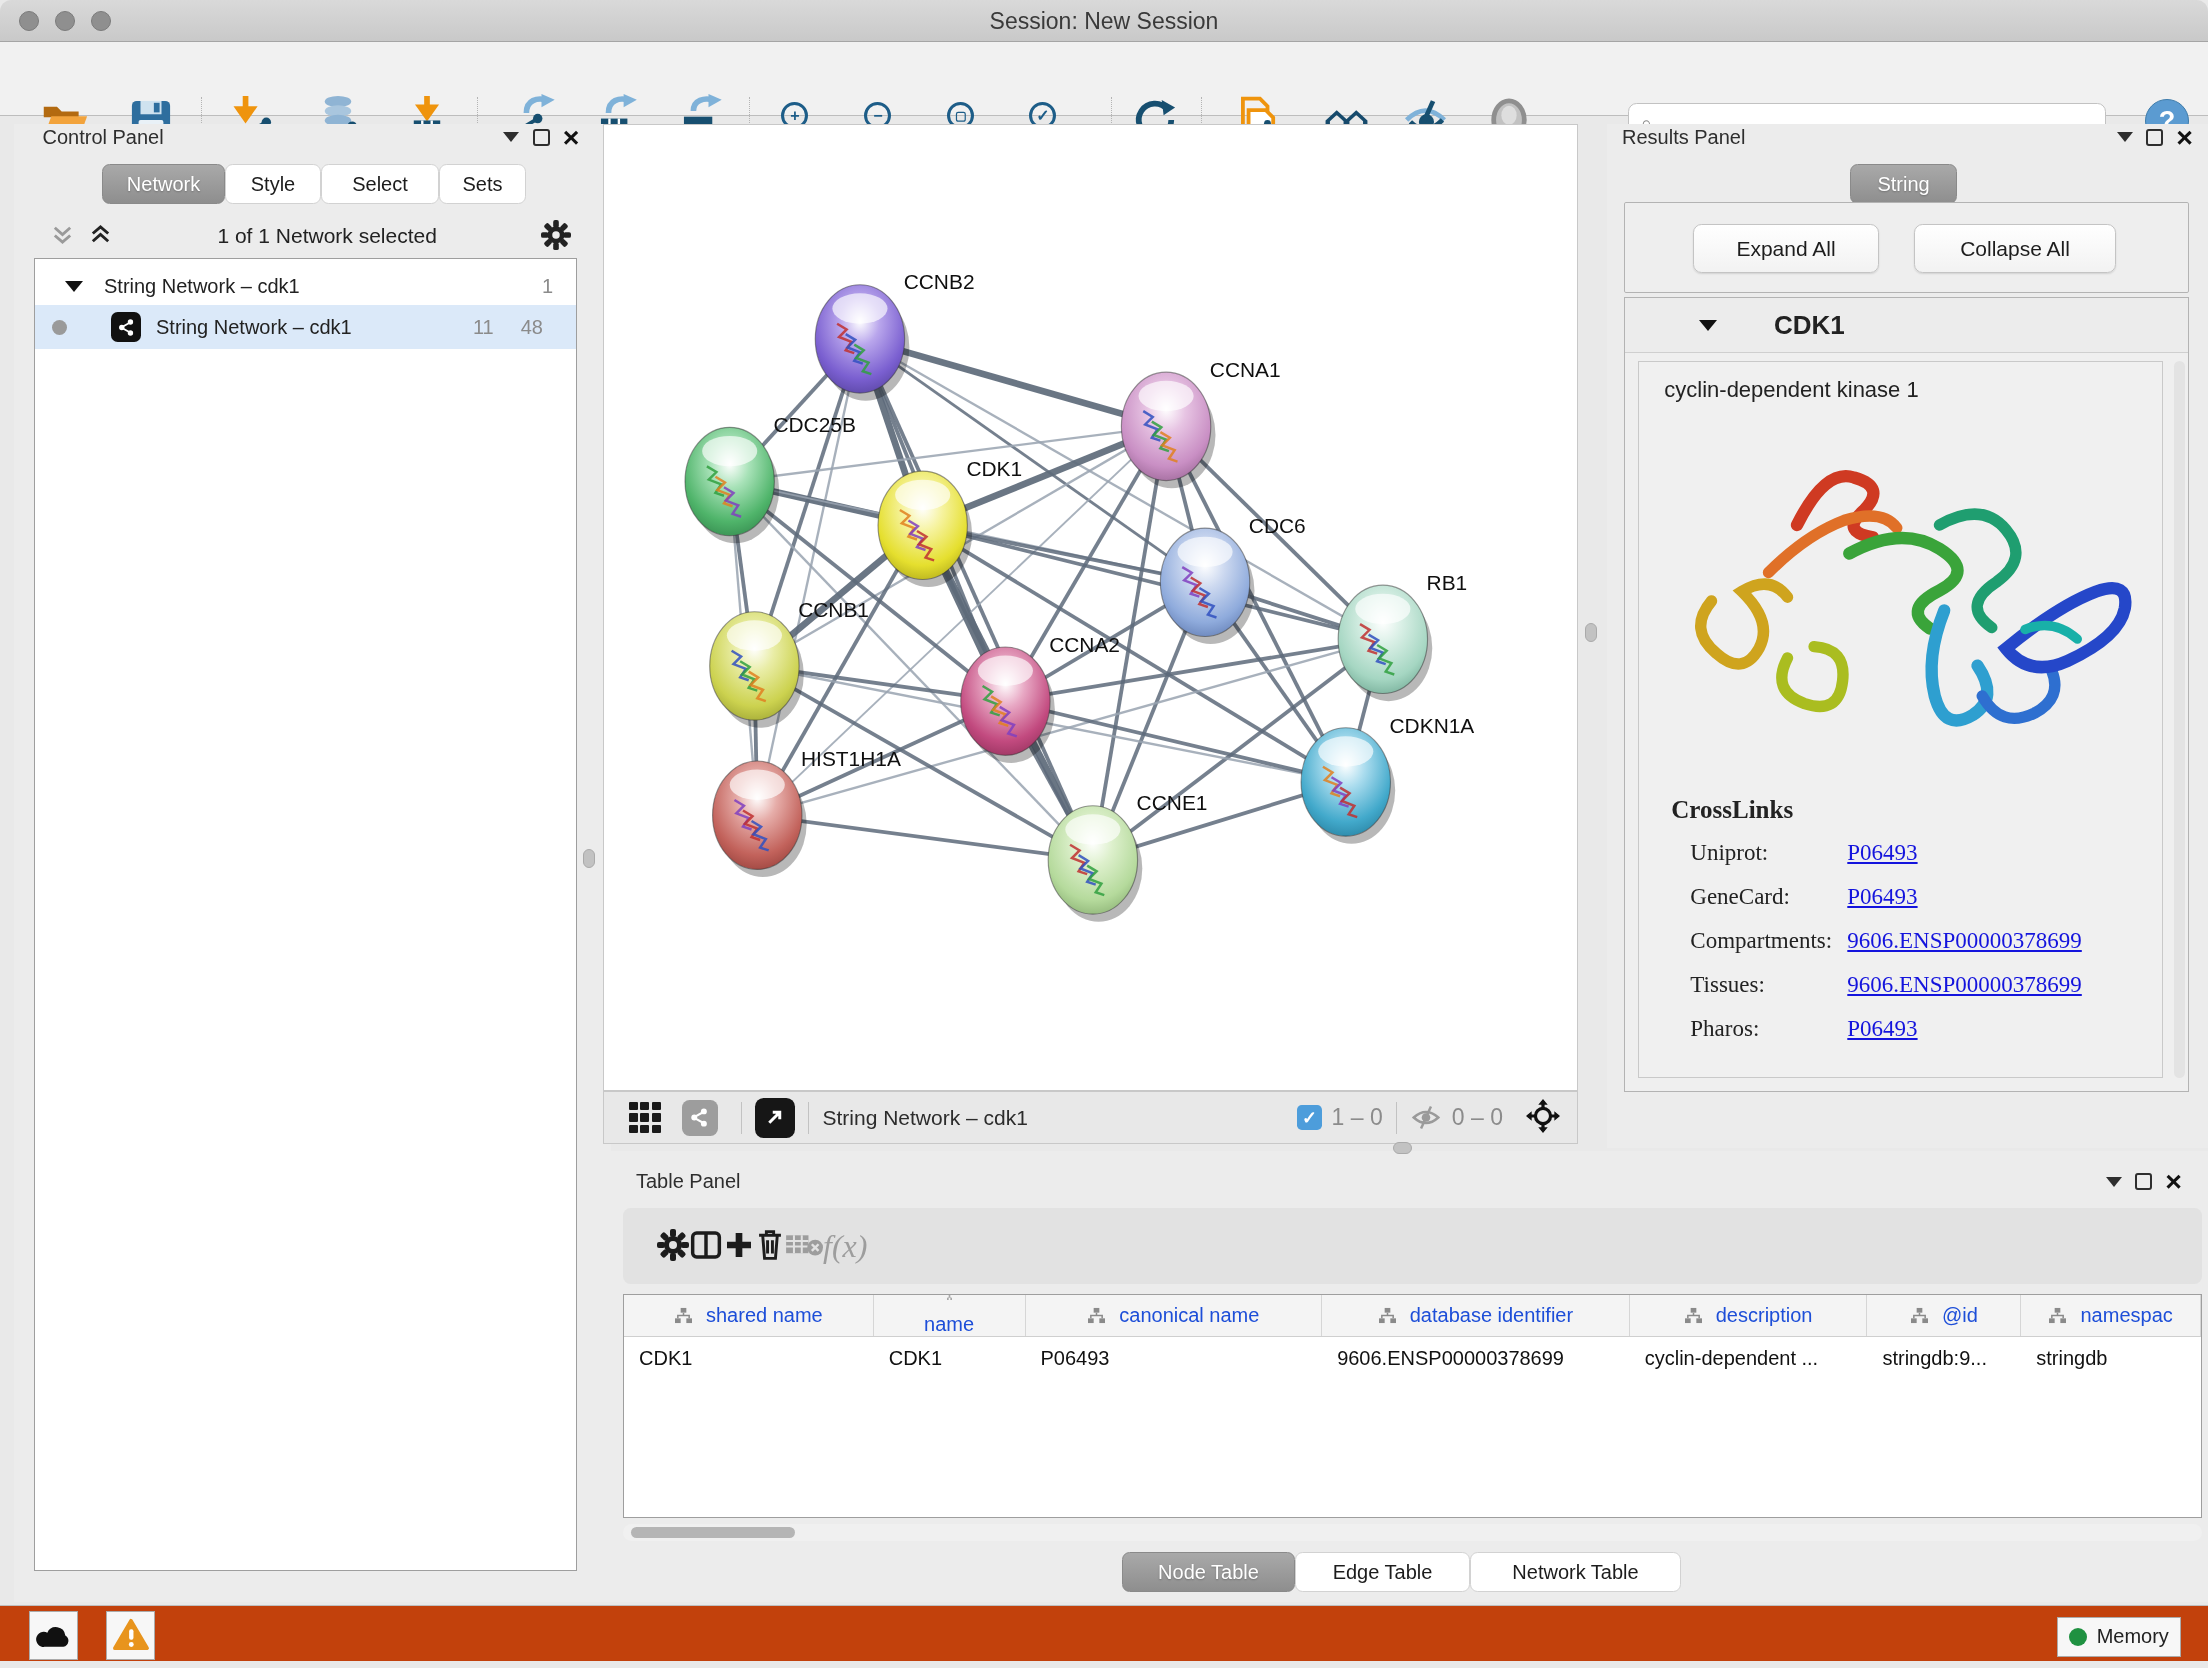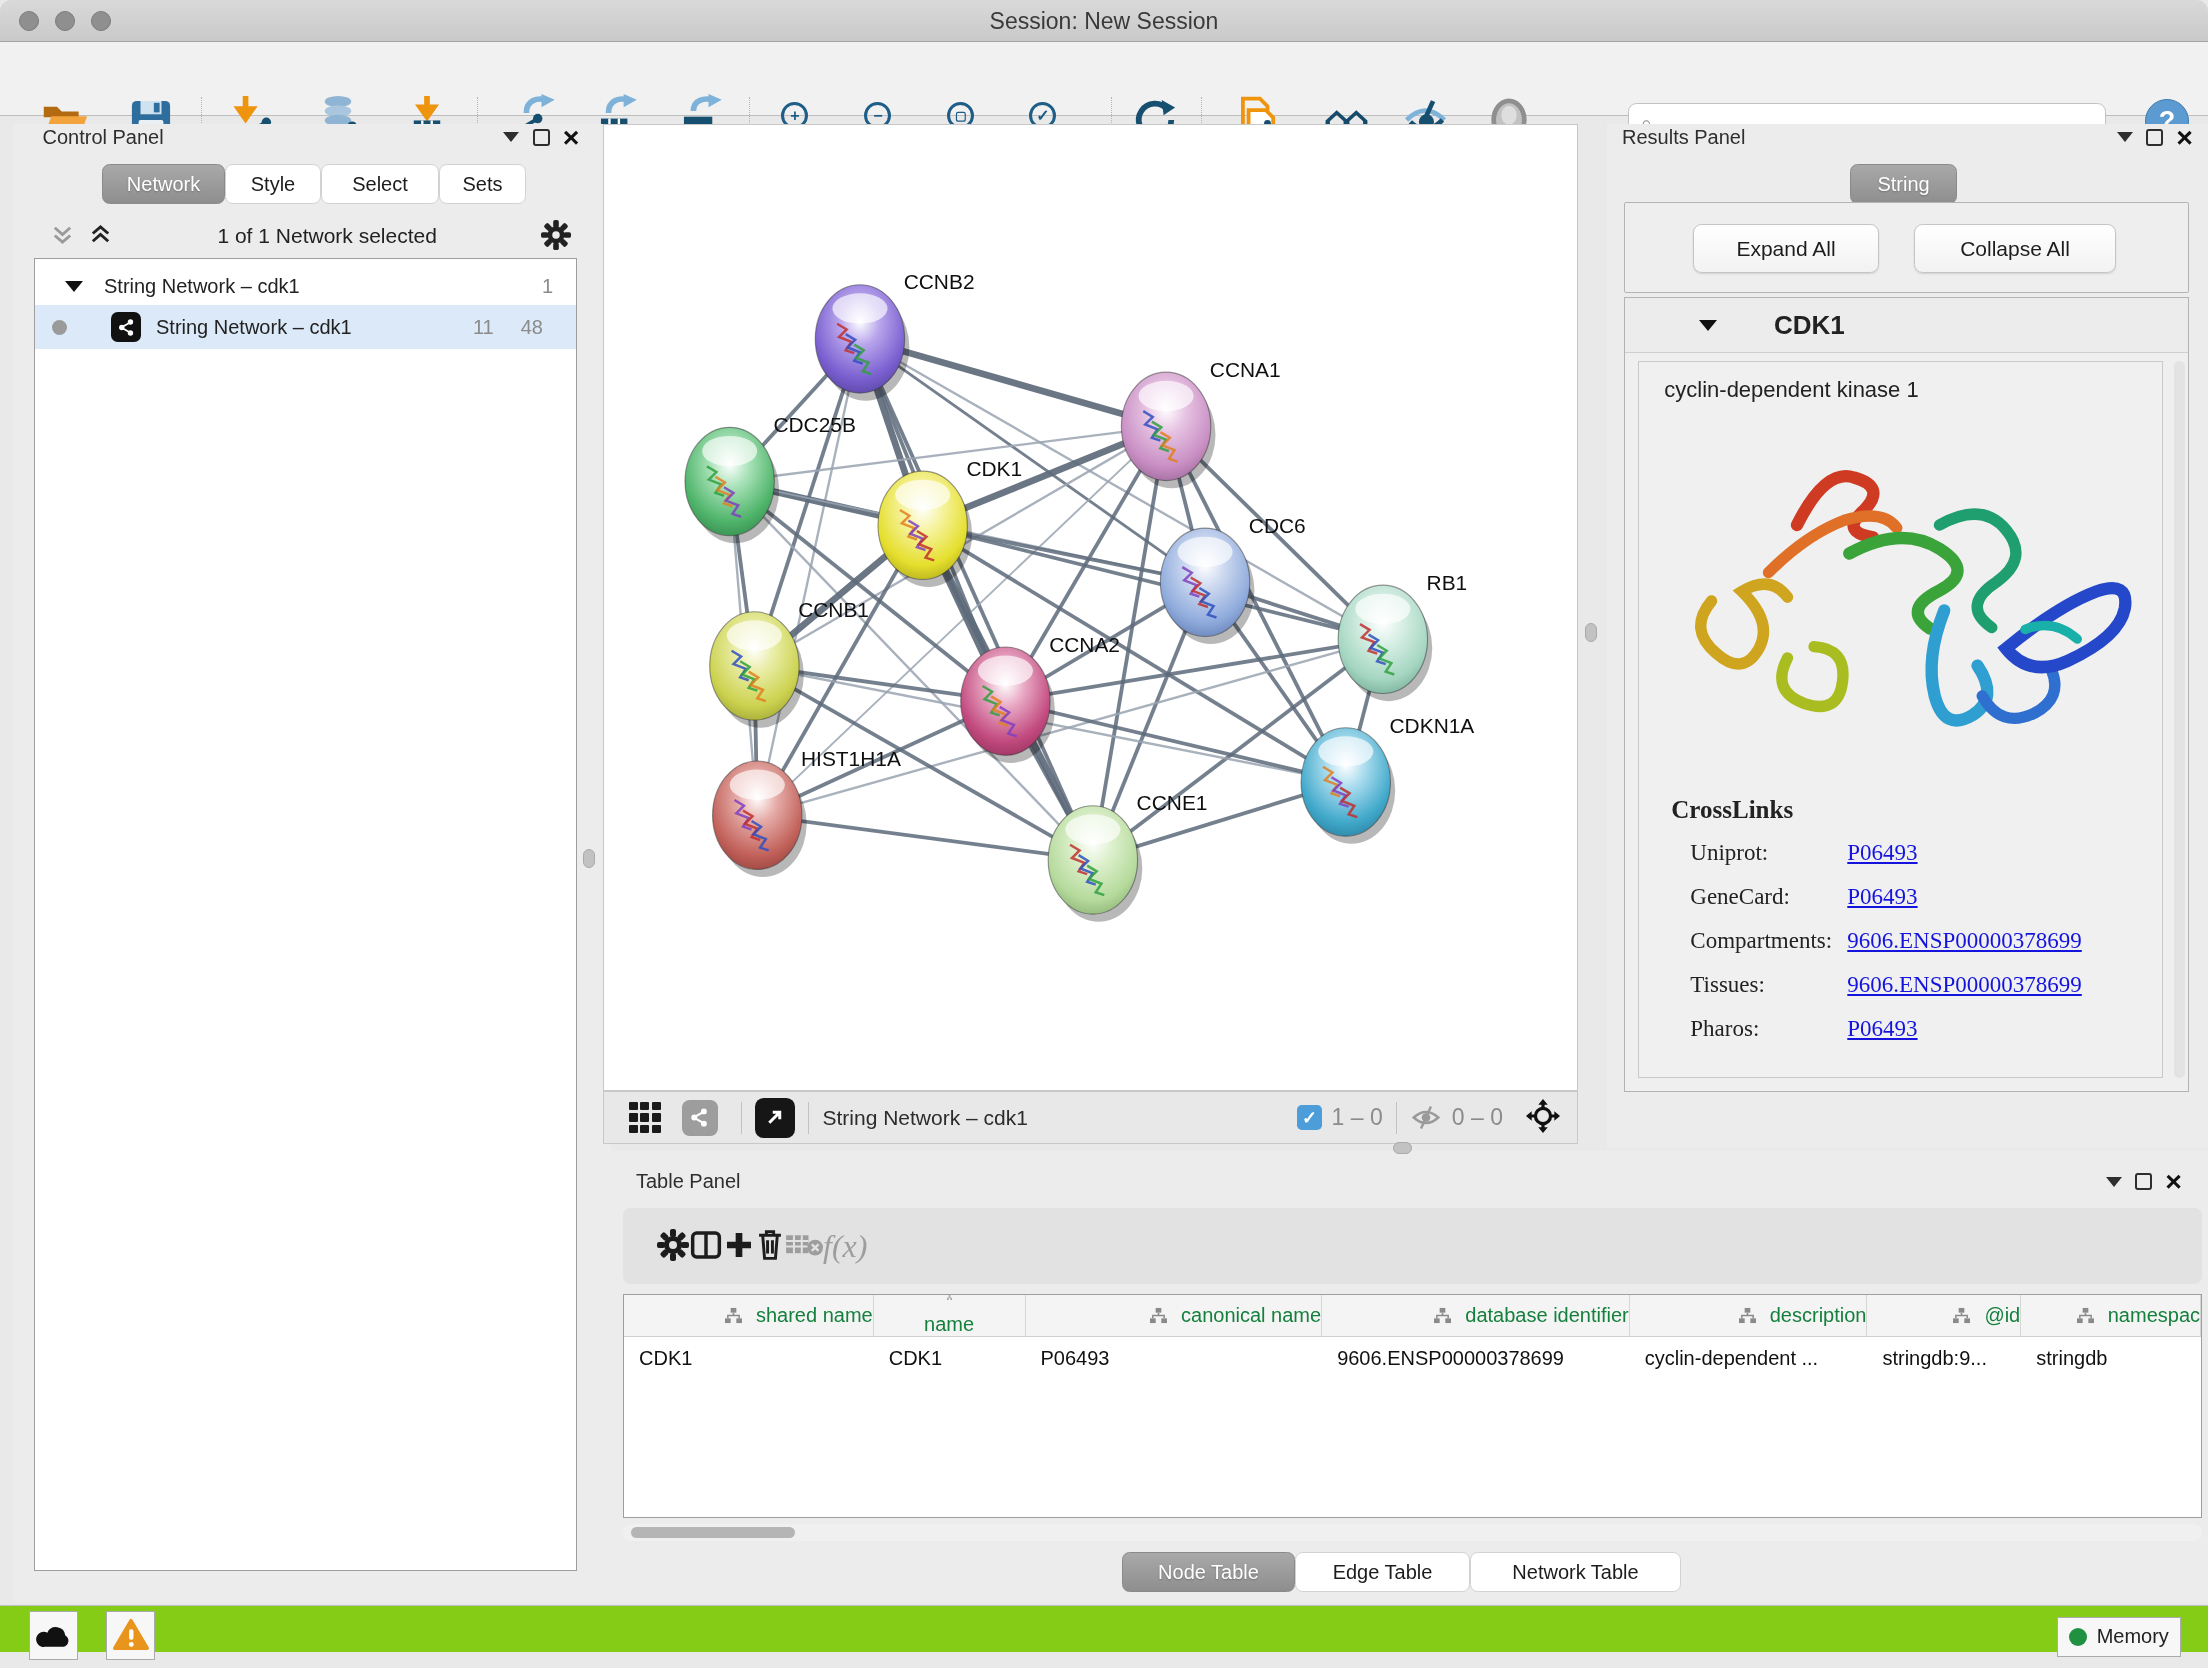--- a/index.html
+++ b/index.html
@@ -66,29 +66,29 @@
   .rp-inner{position:absolute;left:13.3px;top:63px;width:525px;height:717px;background:#f0f0f0;border:1px solid #c9c9c9}
   .rp-scroll{position:absolute;right:2.9px;top:63px;width:11.4px;height:717px;background:#e3e3e3;border-radius:5.7px}
   .serif{font-family:"Liberation Serif",serif}
   .xlink{color:#1414dd;text-decoration:underline;font-family:"Liberation Serif",serif}
 
   
   .table-panel{position:absolute;left:606px;top:1151px;width:1603px;height:451px;background:#ececec}
   .tp-toolbar{position:absolute;left:17px;top:57px;width:1579px;height:76px;background:#e2e2e2;border-radius:7.6px;display:flex;align-items:center;padding-left:34px}
   .tp-table{position:absolute;left:17px;top:143px;width:1579px;height:224px;background:#fff;border:1.9px solid #9e9e9e}
   .thead{display:flex;background:#f4f4f4;border-bottom:1.9px solid #cfcfcf;height:42px}
-  .th{display:flex;align-items:center;justify-content:flex-end;gap:13px;font-size:20px;color:#15803d;border-right:1px solid #d6d6d6;overflow:hidden;white-space:nowrap}
+  .th{display:flex;align-items:center;justify-content:center;gap:13px;font-size:20px;color:#1d4ed8;border-right:1px solid #d6d6d6;overflow:hidden;white-space:nowrap}
   .trow{display:flex;height:42px}
   .td{display:flex;align-items:center;padding-left:15px;font-size:20px;color:#111;overflow:hidden;white-space:nowrap}
   .hscroll{position:absolute;left:17px;top:373px;width:1579px;height:17px;background:#f0f0f0;border-radius:8.6px}
   .hscroll .thumb{position:absolute;left:7.6px;top:2.9px;width:164px;height:11.4px;background:#b5b5b5;border-radius:5.7px}
   .tp-tabs{position:absolute;left:516px;top:401px;display:flex}
 
   
-  .statusbar{position:absolute;left:0;top:1605px;width:2208px;height:47px;background:#84cc16;border-top:1px solid #bfbfbf}
+  .statusbar{position:absolute;left:0;top:1605px;width:2208px;height:56px;background:#c2410c;border-top:1px solid #bfbfbf}
   .sq-btn{position:absolute;top:4.8px;width:49px;height:49px;background:#f7f7f7;border:1.9px solid #ababab;display:flex;align-items:center;justify-content:center}
   .mem-btn{position:absolute;left:2057px;top:10.5px;width:124px;height:40px;background:#f7f7f7;border:1.9px solid #ababab;display:flex;align-items:center;justify-content:center;gap:9.5px;font-size:20px}
   .mem-dot{width:18px;height:18px;border-radius:50%;background:#1f9141}
 
   .splitter-dot{position:absolute;width:12.4px;height:19px;border-radius:6.7px;background:#c2c2c2;border:1px solid #aaa}
   .splitter-dot.h{width:19px;height:12.4px}
 
   svg.ic{display:block}
 </style>
 </head>

